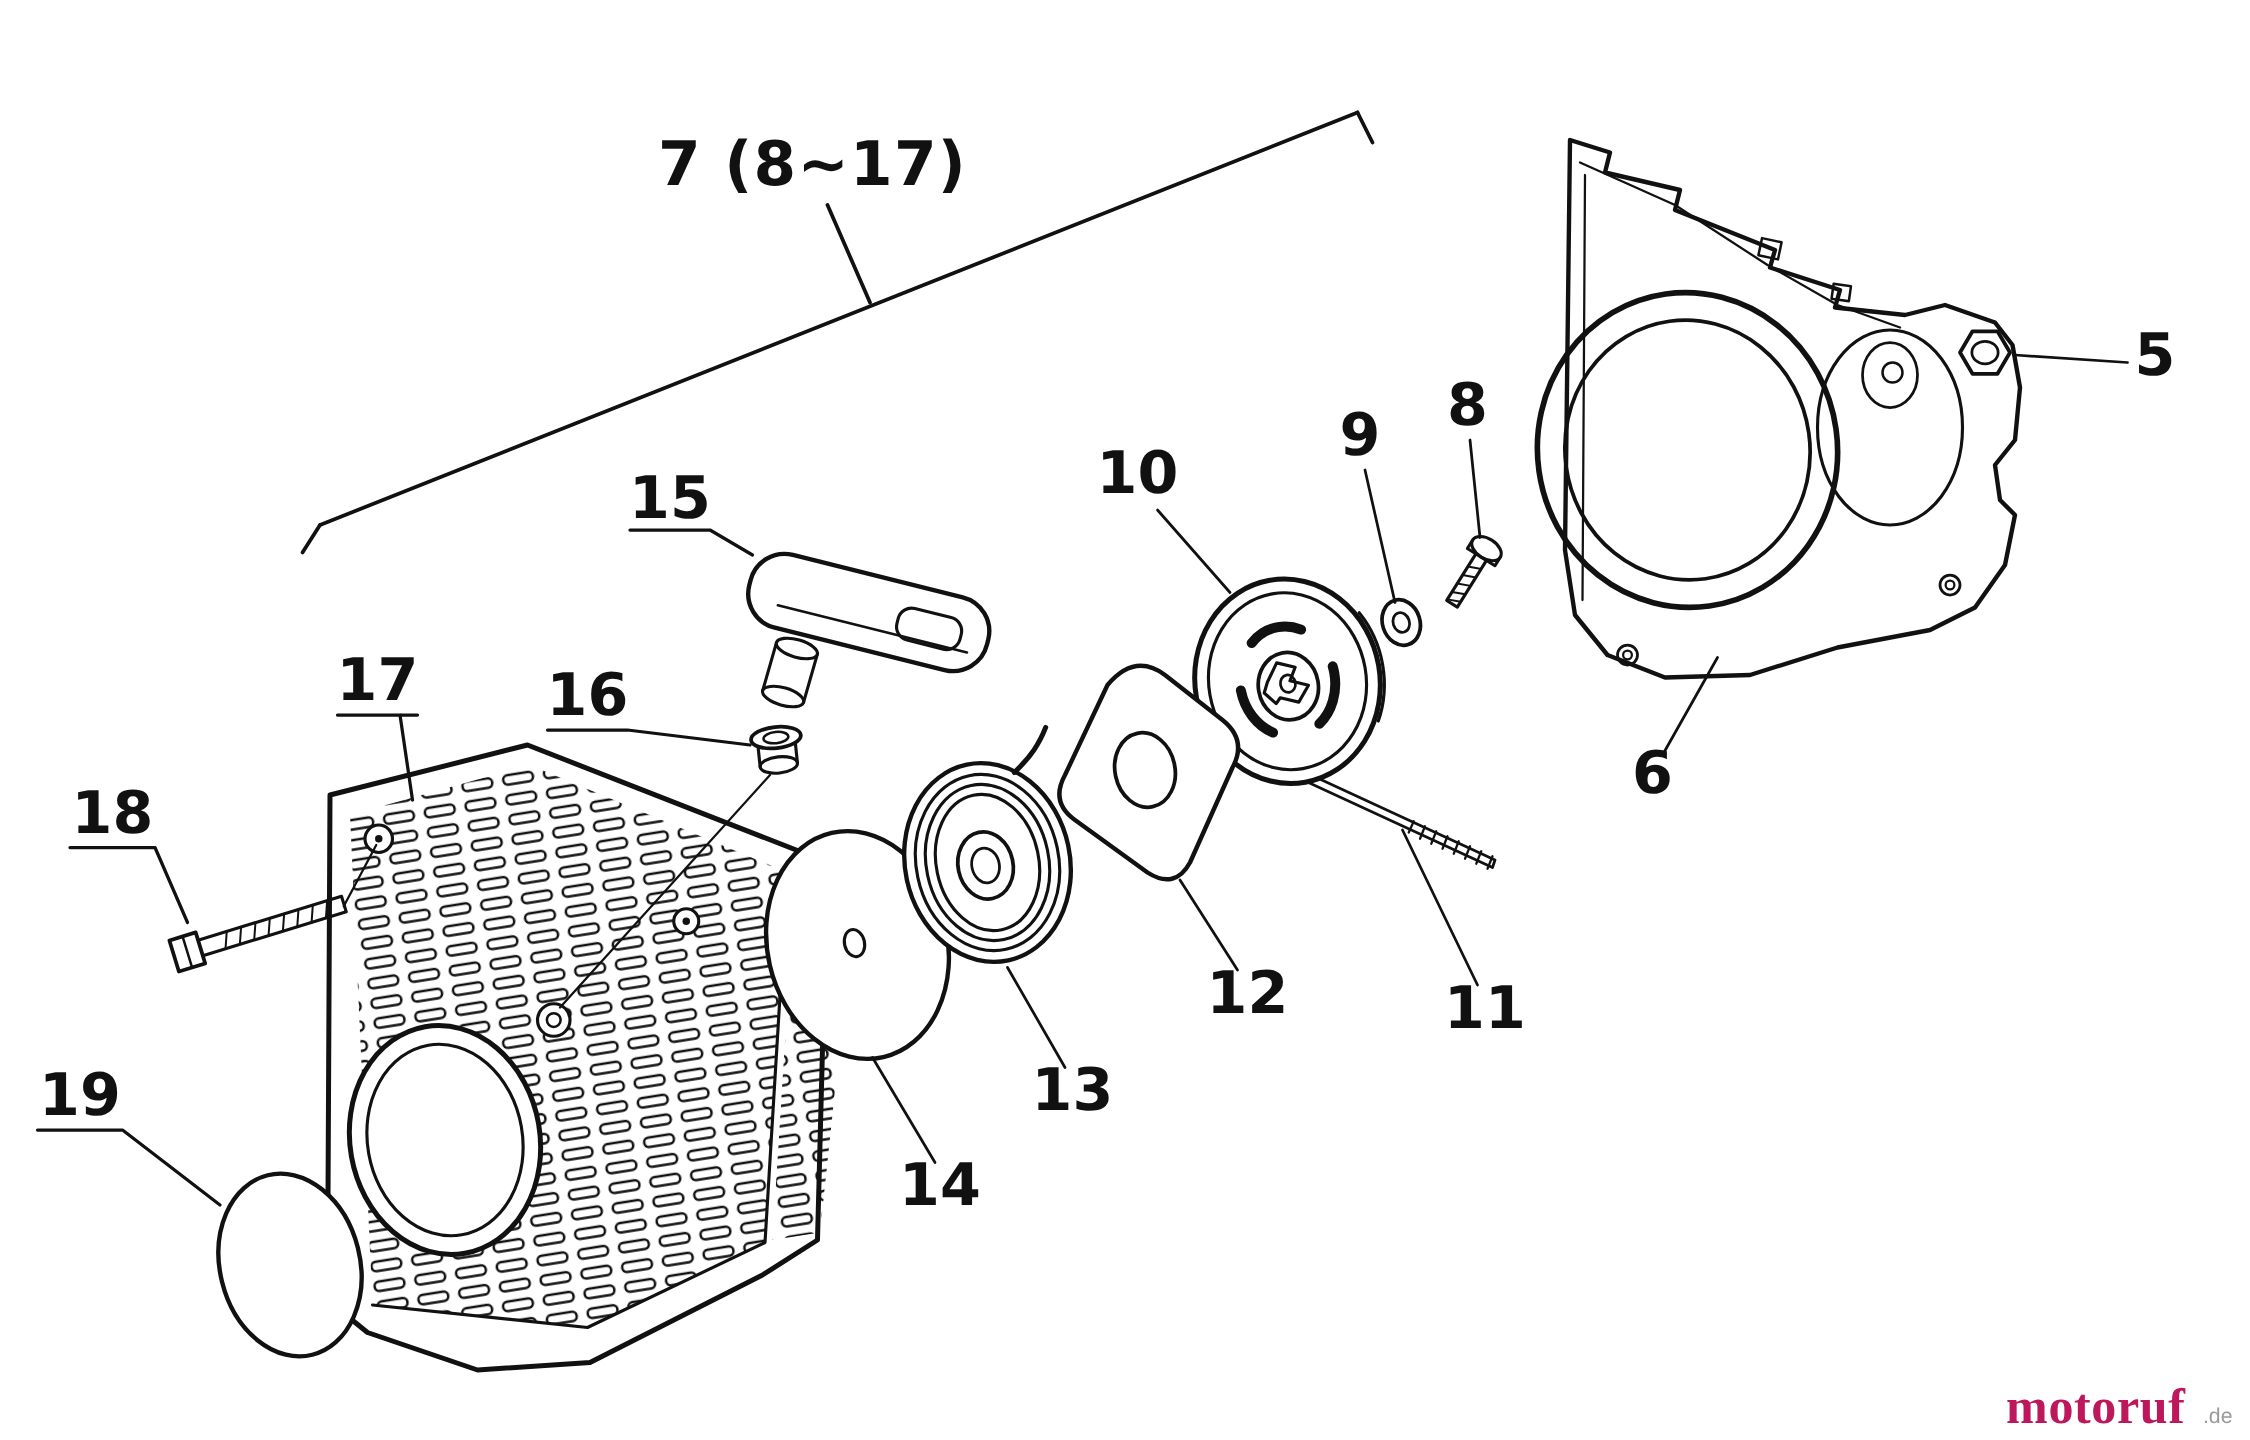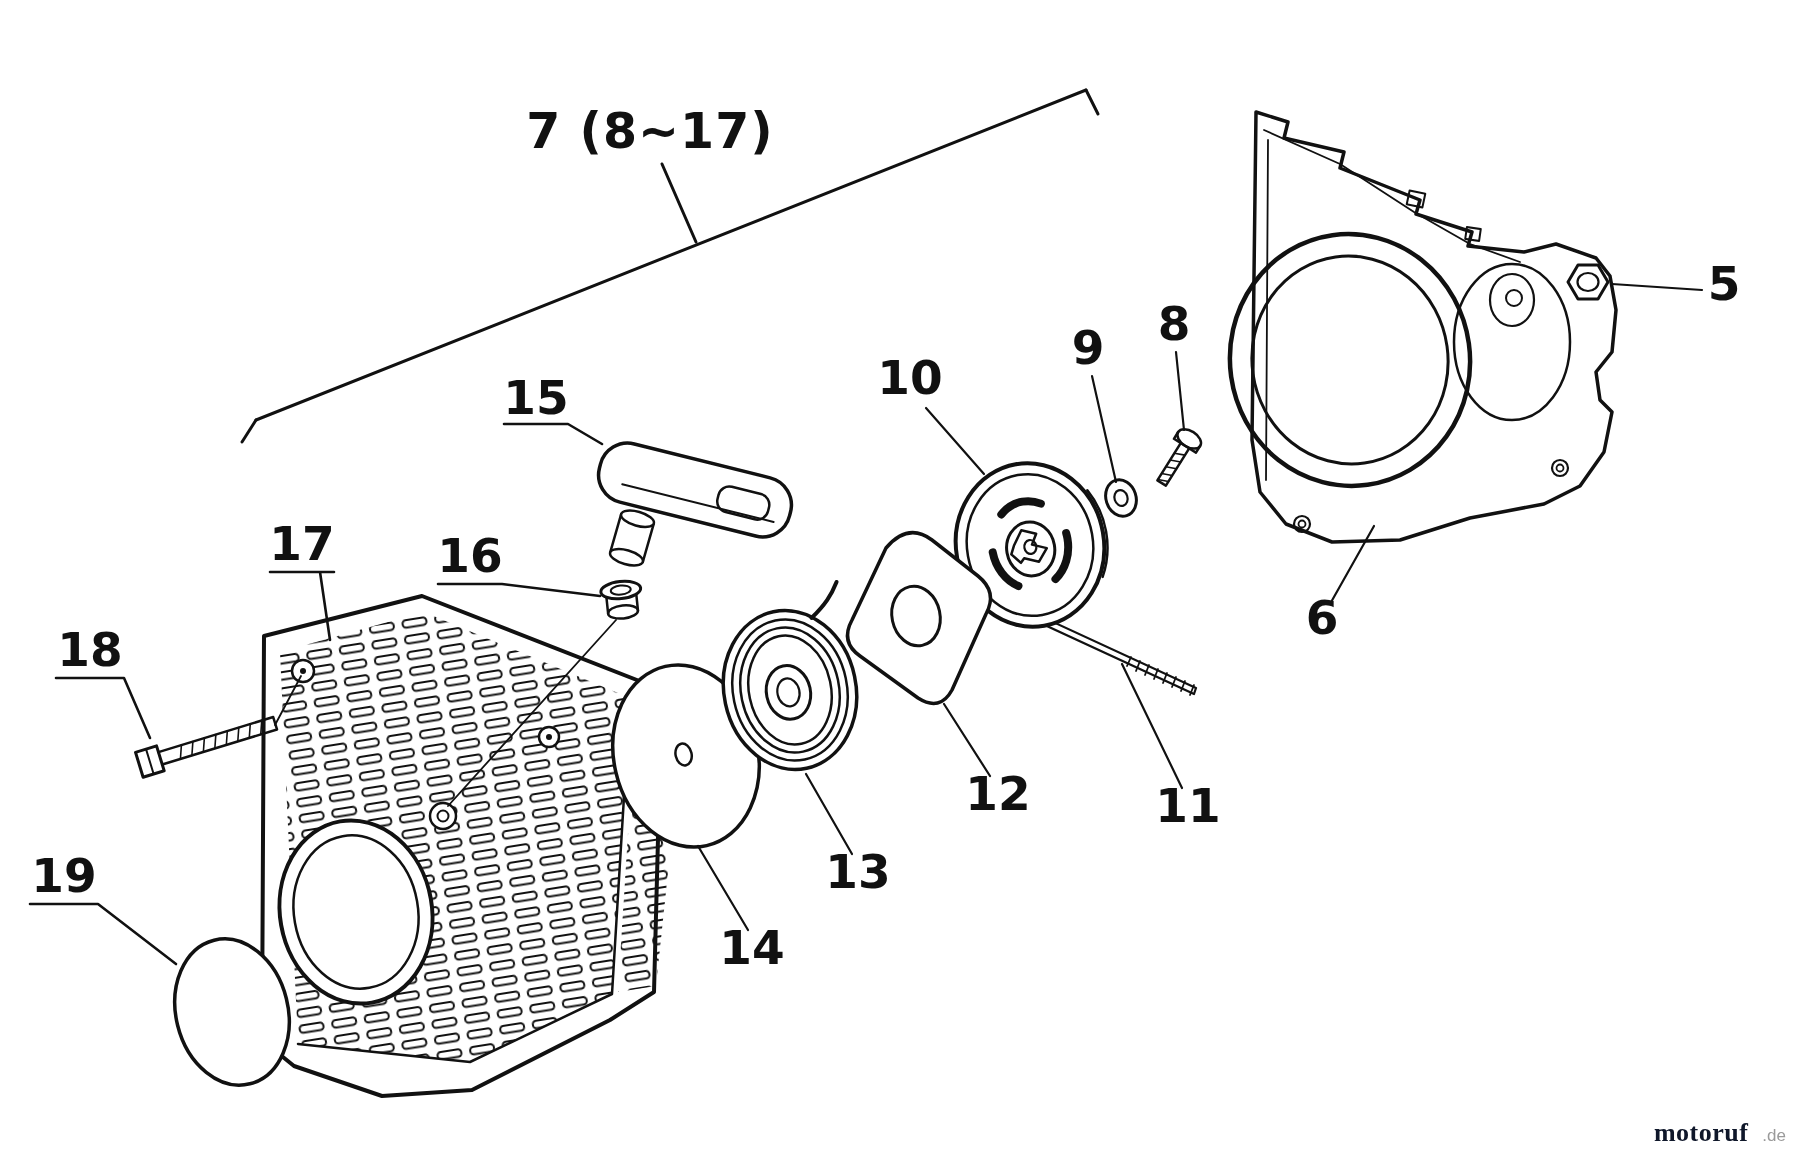--- a/index.html
+++ b/index.html
@@ -24,22 +24,22 @@
     position: absolute;
     right: 14px;
     bottom: 4px;
     display: flex;
     align-items: baseline;
     user-select: none;
   }
   .wm-brand {
     font-family: "Liberation Serif", serif;
     font-weight: 700;
-    font-size: 26px;
-    color: #0f172a;
+    font-size: 40px;
+    color: #be185d;
     letter-spacing: 0.5px;
     margin-left: 32px;
   }
   .wm-tld {
     font-family: "Liberation Sans", sans-serif;
     font-size: 17px;
     color: #9a9a9a;
     margin-left: 14px;
   }
 </style>

